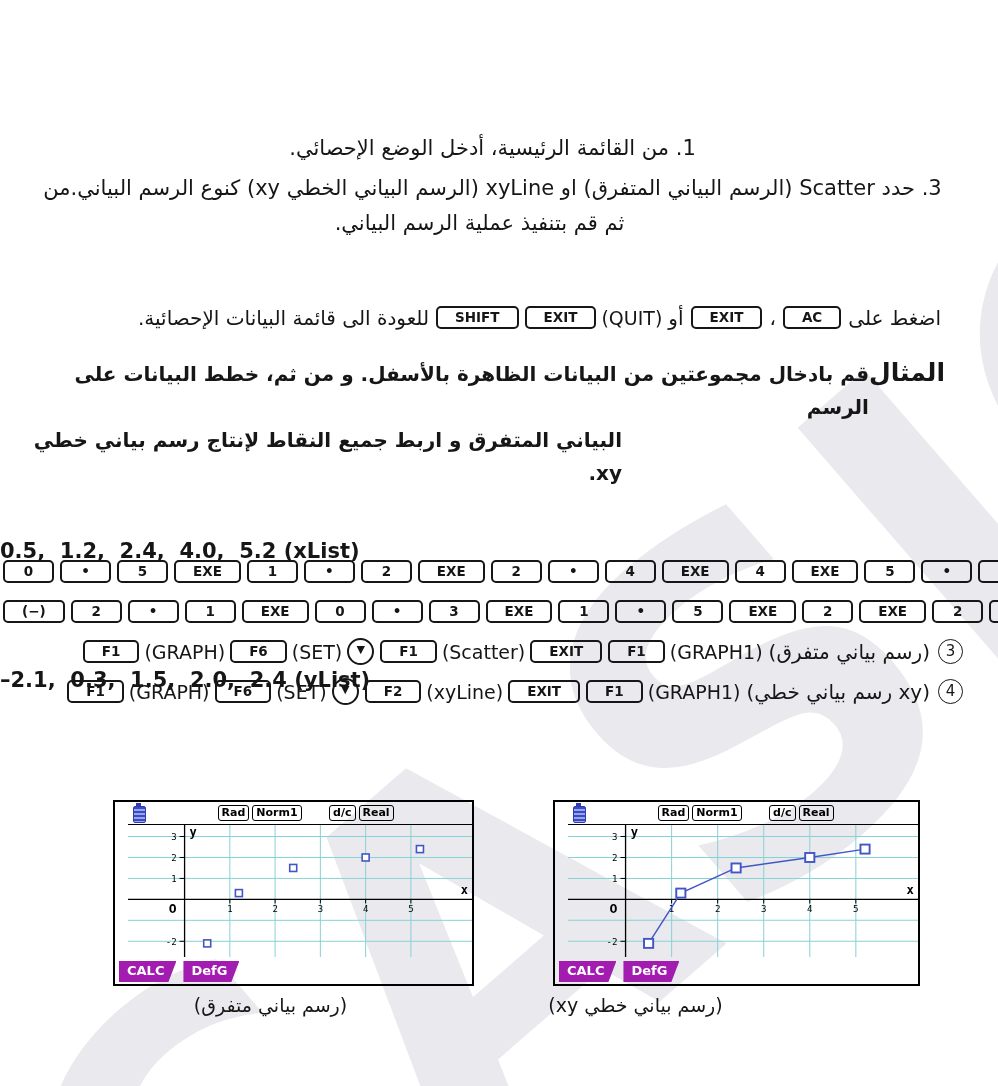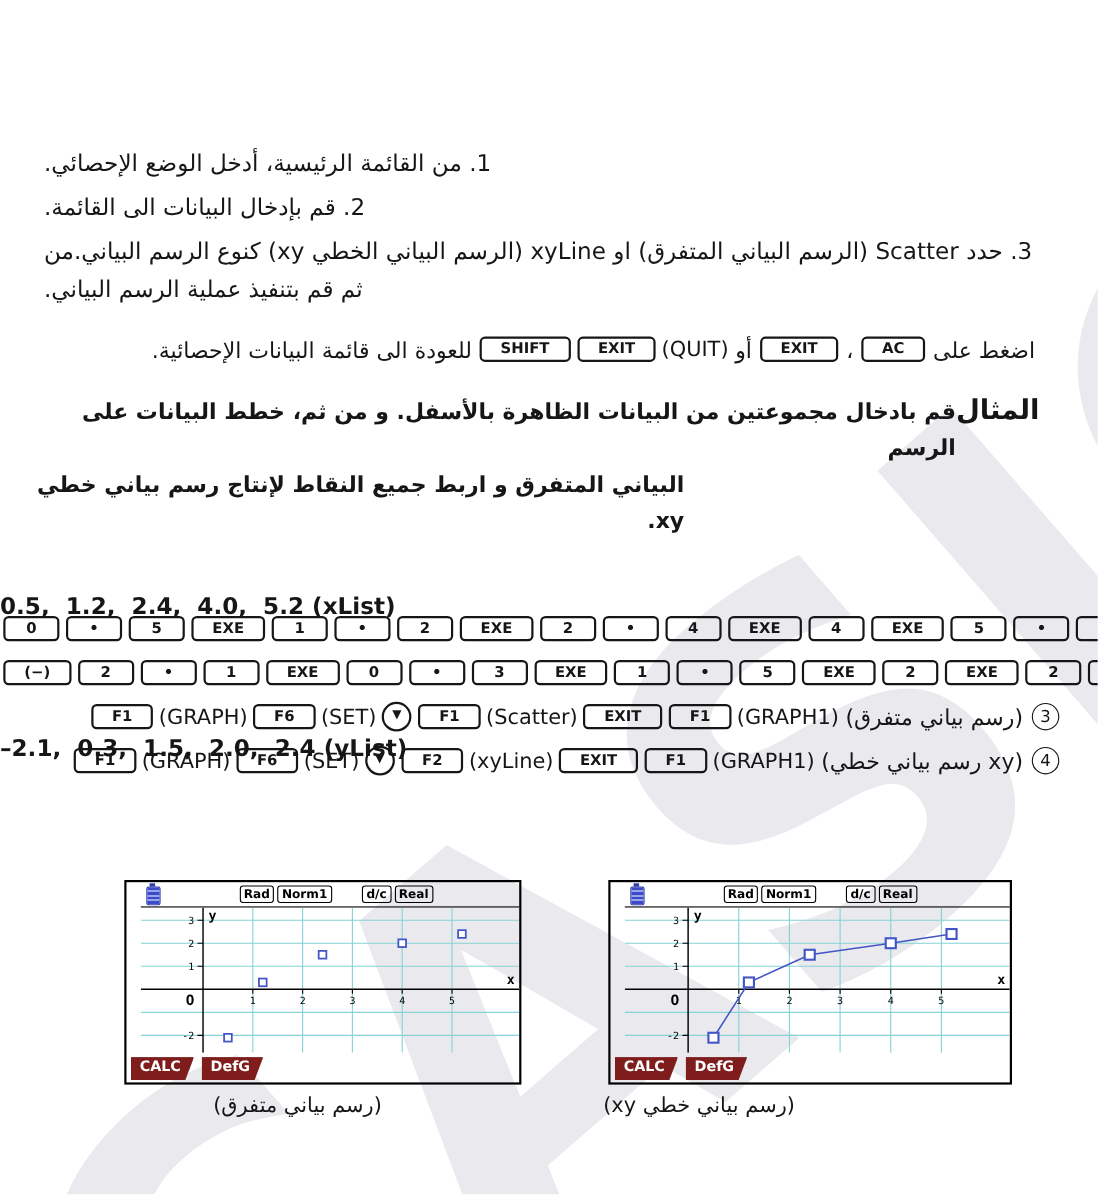--- a/index.html
+++ b/index.html
@@ -4,21 +4,21 @@
 <style>
   html,body{margin:0;padding:0;background:#fff;}
   #page{position:relative;width:998px;height:1086px;background:#fff;overflow:hidden;
         font-family:"DejaVu Sans",sans-serif;color:#161616;}
   
   #wm{position:absolute;left:-70px;top:1110px;font:bold 470px/1 "DejaVu Sans",sans-serif;
       color:#eaeaee;transform:rotate(-41deg);transform-origin:0 0;letter-spacing:4px;
       z-index:0;user-select:none;white-space:nowrap;}
   .layer{position:absolute;z-index:1;}
   
-  #steps{top:128px;right:53px;left:40px;direction:rtl;text-align:left;
+  #steps{top:128px;right:53px;left:40px;direction:rtl;text-align:center;
          font-size:21px;font-weight:500;line-height:40px;}
   #steps .step3{line-height:35px;padding-right:26px;text-indent:-26px;margin-top:3px;}
   
   #press{top:299px;right:53px;left:40px;direction:rtl;text-align:right;font-size:20px;line-height:34px;}
   
   #example{top:358px;right:53px;left:20px;direction:rtl;display:flex;font-weight:bold;}
   #example .xlabel{font-size:25px;white-space:nowrap;}
   #example .xbody{font-size:20px;line-height:33px;}
   #example .xbody .l2{margin-right:247px;}
   
@@ -50,37 +50,36 @@
   .battery{display:inline-block;width:11px;height:15px;margin:3px 0 0 5px;
            border:1.5px solid #2e3cb0;border-radius:2px;position:relative;
            background:repeating-linear-gradient(180deg,#3a4ac8 0 2.5px,#9aa4e8 2.5px 4px);}
   .battery::before{content:"";position:absolute;top:-4px;left:2px;width:5px;height:2.5px;background:#2e3cb0;}
   .statuslabels{display:flex;margin-left:70px;}
   .statuslabel{border:1.5px solid #000;border-radius:3px;padding:0 3px;margin:0 1.5px;
                font:bold 11px/14px "DejaVu Sans",sans-serif;color:#000;}
   .statuslabel:nth-child(3){margin-left:26px;}
   .graph{display:block;width:100%;height:132px;}
   .tabs{position:absolute;left:4px;bottom:2px;display:flex;gap:7px;}
-  .tab{background:#7f1d1d;color:#fff;font:bold 13px/18px "DejaVu Sans",sans-serif;
+  .tab{background:#a21caf;color:#fff;font:bold 13px/18px "DejaVu Sans",sans-serif;
        padding:1px 12px 2px 8px;clip-path:polygon(0 0,100% 0,calc(100% - 8px) 100%,0 100%);}
   
   .caption{position:absolute;top:994px;direction:rtl;font-size:19px;z-index:1;}
   #cap0{left:178px;width:185px;text-align:center;}
   #cap1{left:538px;width:195px;text-align:center;}
 </style>
 </head>
 <body>
 
 <div id="page">
 
   <div id="wm">CASIO</div>
 
   <div id="steps" class="layer">
     <div>1. من القائمة الرئيسية، أدخل الوضع الإحصائي.</div>
-    <div>2. قم بإدخال البيانات الى القائمة.</div>
     <div class="step3">3. حدد Scatter (الرسم البياني المتفرق) او xyLine (الرسم البياني الخطي xy) كنوع الرسم البياني.من ثم قم بتنفيذ عملية الرسم البياني.</div>
   </div>
 
   <div id="press" class="layer"><span class="tk-ar">اضغط على</span><span class="tk-key">AC</span><span class="tk-ar">،</span><span class="tk-key">EXIT</span><span class="tk-ar">أو</span><span class="tk-grp" dir="ltr"><span class="tk-key">SHIFT</span><span class="tk-key">EXIT</span><span class="tk-txt">(QUIT)</span></span><span class="tk-ar">للعودة الى قائمة البيانات الإحصائية.</span></div>
 
   <div id="example" class="layer">
     <span class="xlabel">المثال</span>
     <span class="xbody">
       <div class="l1">قم بادخال مجموعتين من البيانات الظاهرة بالأسفل. و من ثم، خطط البيانات على الرسم</div>
       <div class="l2">البياني المتفرق و اربط جميع النقاط لإنتاج رسم بياني خطي xy.</div>

